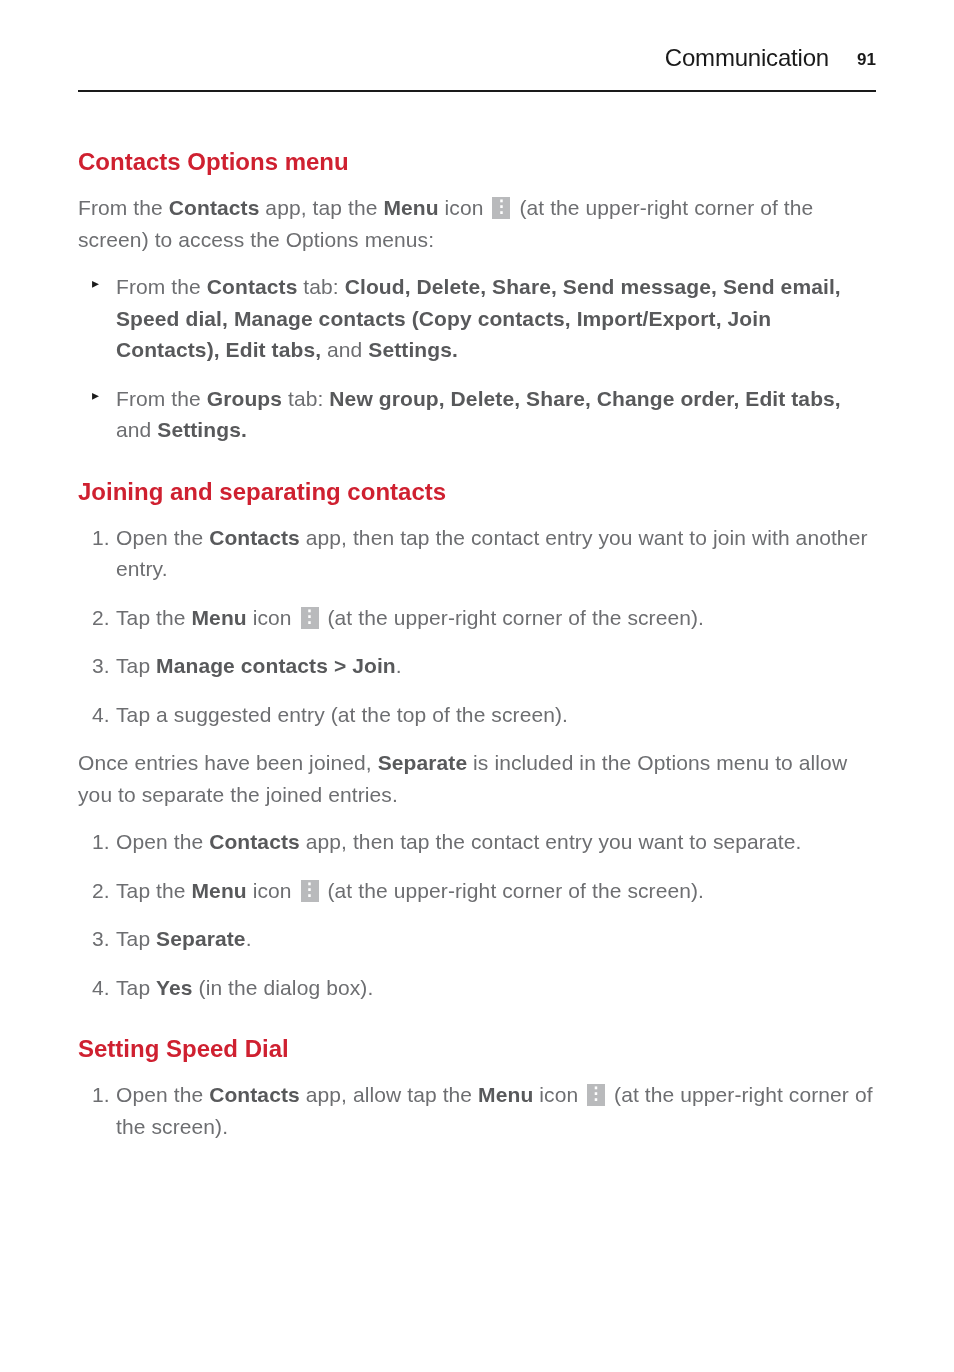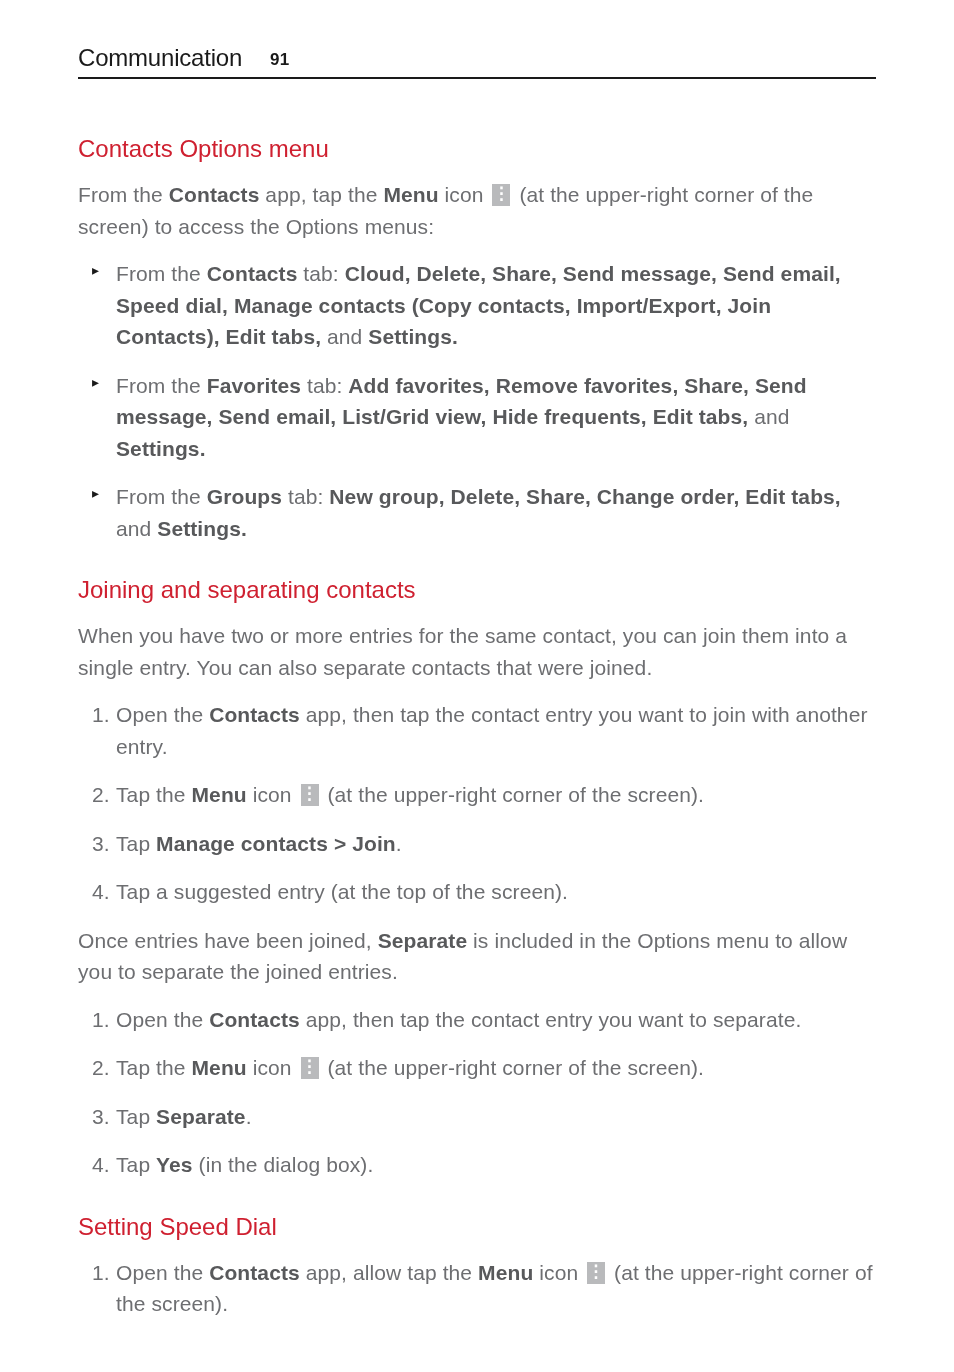--- a/index.html
+++ b/index.html
@@ -11,42 +11,43 @@
       color: #58595b;
       font-size: 21px;
       line-height: 1.5;
       letter-spacing: 0.1px;
     }
     .page {
       padding: 40px 78px 40px 78px;
     }
     .header {
       border-bottom: 2px solid #1a1a1a;
-      padding-bottom: 1px;
+      padding-bottom: 14px;
       margin-bottom: 52px;
+      text-align: right;
     }
     .header-title {
       color: #1a1a1a;
       font-size: 24px;
       font-weight: 400;
       display: inline-block;
       margin-right: 22px;
       letter-spacing: -0.2px;
     }
     .page-num {
       color: #1a1a1a;
       font-size: 17px;
       font-weight: 600;
       display: inline-block;
       vertical-align: 1px;
     }
     .section-heading {
       color: #cf2030;
       font-size: 24px;
-      font-weight: 400;
+      font-weight: 700;
       margin-bottom: 12px;
       letter-spacing: 0px;
     }
     p.body {
       margin-bottom: 16px;
       color: #6d6e71;
     }
     .bold { font-weight: 600; color: #58595b; margin-top: 24px; }
     ul.bullets, ol.steps {
       list-style: none;
@@ -107,31 +108,27 @@
   <div class="section-block">
     <h2 class="section-heading">Contacts Options menu</h2>
     <p class="body">
       <span>From the </span><span class="bold">Contacts</span><span> app, tap the </span><span class="bold">Menu</span><span> icon </span><span class="icon-menu"></span><span> (at the upper-right corner of the screen) to access the Options menus:</span>
     </p>
     <ul class="bullets">
       <li>
         <span>From the </span><span class="bold">Contacts</span><span> tab: </span><span class="bold">Cloud, Delete, Share, Send message, Send email, Speed dial, Manage contacts (Copy contacts, Import/Export, Join Contacts), Edit tabs,</span><span> and </span><span class="bold">Settings.</span>
       </li>
       <li>
-        <span>From the </span><span class="bold">Favorites</span><span> tab: </span><span class="bold">Add favorites, Remove favorites, Share, Send message, Send email, List/Grid view, Hide frequents, Edit tabs,</span><span> and </span><span class="bold">Settings.</span>
-      </li>
-      <li>
         <span>From the </span><span class="bold">Groups</span><span> tab: </span><span class="bold">New group, Delete, Share, Change order, Edit tabs,</span><span> and </span><span class="bold">Settings.</span>
       </li>
     </ul>
   </div>
 
   <div class="section-block">
     <h2 class="section-heading">Joining and separating contacts</h2>
-    <p class="body">When you have two or more entries for the same contact, you can join them into a single entry. You can also separate contacts that were joined.</p>
     <ol class="steps">
       <li><span class="num">1.</span><span>Open the </span><span class="bold">Contacts</span><span> app, then tap the contact entry you want to join with another entry.</span></li>
       <li><span class="num">2.</span><span>Tap the </span><span class="bold">Menu</span><span> icon </span><span class="icon-menu"></span><span> (at the upper-right corner of the screen).</span></li>
       <li><span class="num">3.</span><span>Tap </span><span class="bold">Manage contacts &gt; Join</span><span>.</span></li>
       <li><span class="num">4.</span><span>Tap a suggested entry (at the top of the screen).</span></li>
     </ol>
     <p class="body">
       <span>Once entries have been joined, </span><span class="bold">Separate</span><span> is included in the Options menu to allow you to separate the joined entries.</span>
     </p>
     <ol class="steps">

